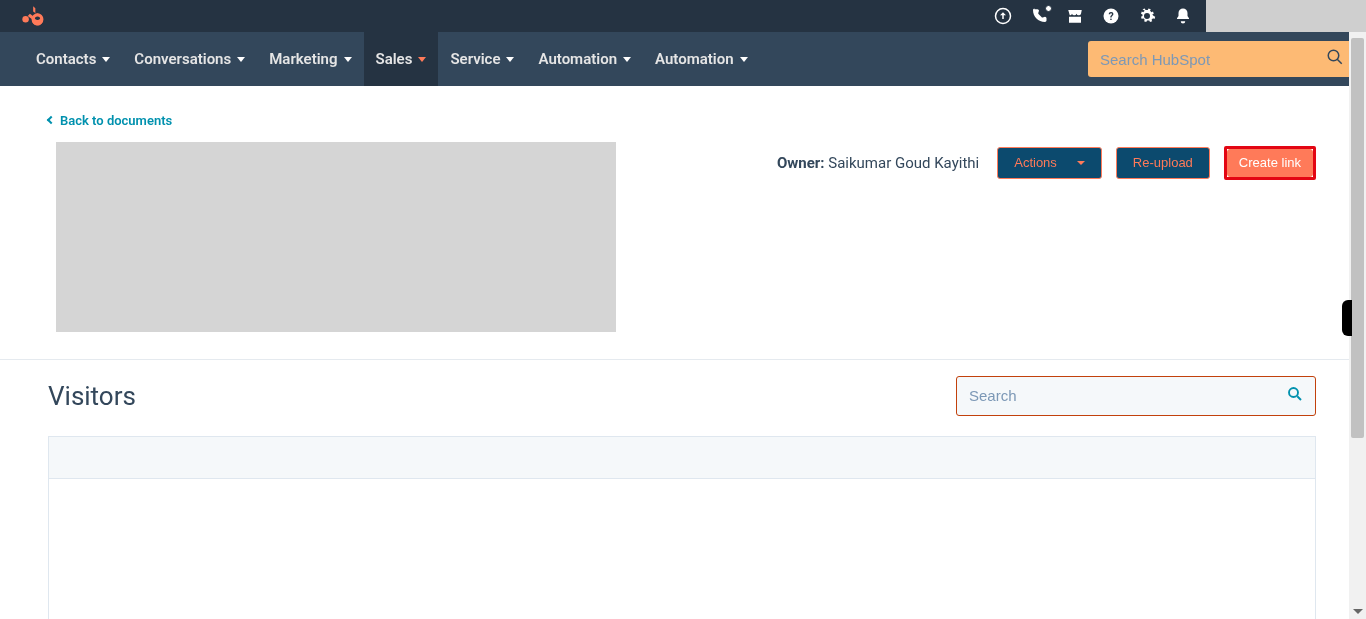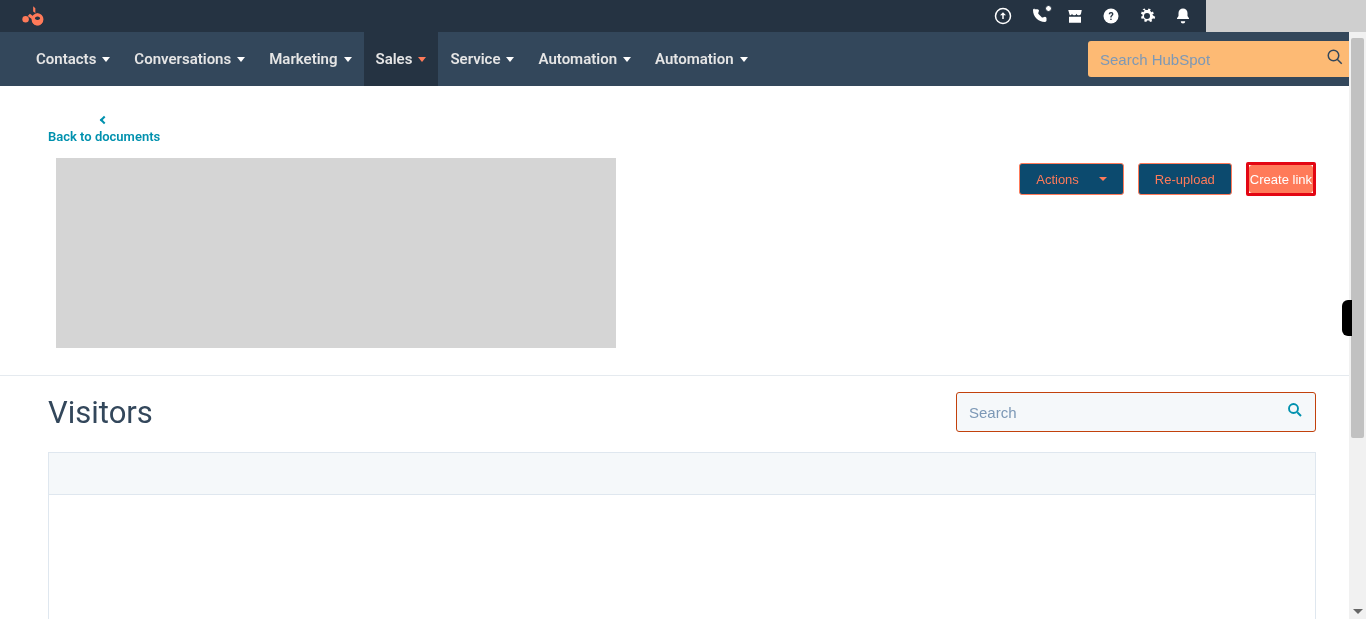--- a/index.html
+++ b/index.html
@@ -23,37 +23,37 @@
   .nav-item.active .caret { border-top-color: #ff7a59; }
   .nav-spacer { flex: 1; }
   .search-wrap { position: relative; width: 266px; }
   .search-input { width: 100%; height: 36px; border-radius: 3px; border: none; padding: 0 40px 0 12px; font-size: 15px; color: #33475b; background: #fdba74; outline: none; }
   .search-input::placeholder { color: #7c98b6; }
   .search-wrap .sicon { position: absolute; right: 10px; top: 50%; transform: translateY(-50%); color: #516f90; pointer-events: none; }
 
   
   .content { position: relative; width: 100%; }
   .back-row { padding: 22px 0 0 48px; }
-  .back-link { color: #0091ae; font-weight: 600; font-size: 13px; cursor: pointer; display: inline-flex; align-items: center; gap: 6px; flex-direction: column; }
+  .back-link { color: #0091ae; font-weight: 600; font-size: 13px; cursor: pointer; display: inline-flex; align-items: center; gap: 6px; }
   .back-link .chev { width: 6px; height: 6px; border-left: 2px solid #0091ae; border-bottom: 2px solid #0091ae; transform: rotate(45deg); }
 
   .doc-hero { position: relative; height: 218px; border-bottom: 1px solid #e5eaef; margin-top: 14px; }
   .doc-preview { position: absolute; left: 56px; top: 0; width: 560px; height: 190px; background: #d5d5d5; }
   .doc-actions { position: absolute; right: 50px; top: 4px; display: flex; align-items: center; gap: 14px; }
   .owner-text { font-size: 15px; color: #33475b; margin-right: 4px; }
   .owner-text .lbl { font-weight: 700; }
   .btn-outline { border: 1px solid #ff7a59; color: #ff7a59; background: #0c4a6e; border-radius: 3px; height: 32px; padding: 0 16px; font-size: 13px; display: inline-flex; align-items: center; gap: 20px; cursor: pointer; }
   .btn-outline .dcaret { width: 0; height: 0; border-left: 4px solid transparent; border-right: 4px solid transparent; border-top: 4px solid #ff7a59; }
   .btn-primary-wrap { border: 3px solid #e30613; padding: 0; border-radius: 2px; }
-  .btn-primary { background: #ff7a59; border: 1px solid #ff7a59; color: #fff; border-radius: 3px; height: 28px; padding: 0 0; font-size: 13px; cursor: pointer; }
+  .btn-primary { background: #ff7a59; border: 1px solid #ff7a59; color: #fff; border-radius: 3px; height: 28px; padding: 0 11px; font-size: 13px; cursor: pointer; }
 
   
   .visitors { padding: 0 50px 0 48px; margin-top: 16px; }
   .visitors-head { display: flex; align-items: center; justify-content: space-between; }
-  .visitors-head h2 { font-size: 31px; font-weight: 400; color: #33475b; }
+  .visitors-head h2 { font-size: 26px; font-weight: 400; color: #33475b; }
   .vsearch-wrap { position: relative; width: 360px; }
   .vsearch-input { width: 100%; height: 40px; border: 1px solid #c2410c; background: #f5f8fa; border-radius: 3px; padding: 0 40px 0 12px; font-size: 15px; color: #33475b; outline: none; }
   .vsearch-input::placeholder { color: #7c98b6; }
   .vsearch-wrap .sicon { position: absolute; right: 12px; top: 50%; transform: translateY(-50%); color: #516f90; }
 
   .table-shell { border: 1px solid #dfe7ef; margin-top: 20px; }
   .table-shell .thead { height: 42px; background: #f5f8fa; border-bottom: 1px solid #dfe7ef; }
   .table-shell .tbody { height: 170px; background: #fff; }
 
   
@@ -162,20 +162,25 @@
   <div class="back-row">
     <span class="back-link">
       <span class="chev"></span>
       <span>Back to documents</span>
     </span>
   </div>
 
   <div class="doc-hero">
     <div class="doc-preview"></div>
     <div class="doc-actions">
+      <span class="owner-text">
+        <span class="lbl">Owner:</span>
+        <span> </span>
+        <span>Saikumar Goud Kayithi</span>
+      </span>
       <button class="btn-outline">
         <span>Actions</span>
         <span class="dcaret"></span>
       </button>
       <button class="btn-outline">
         <span>Re-upload</span>
       </button>
       <span class="btn-primary-wrap">
         <button class="btn-primary">
           <span>Create link</span>

